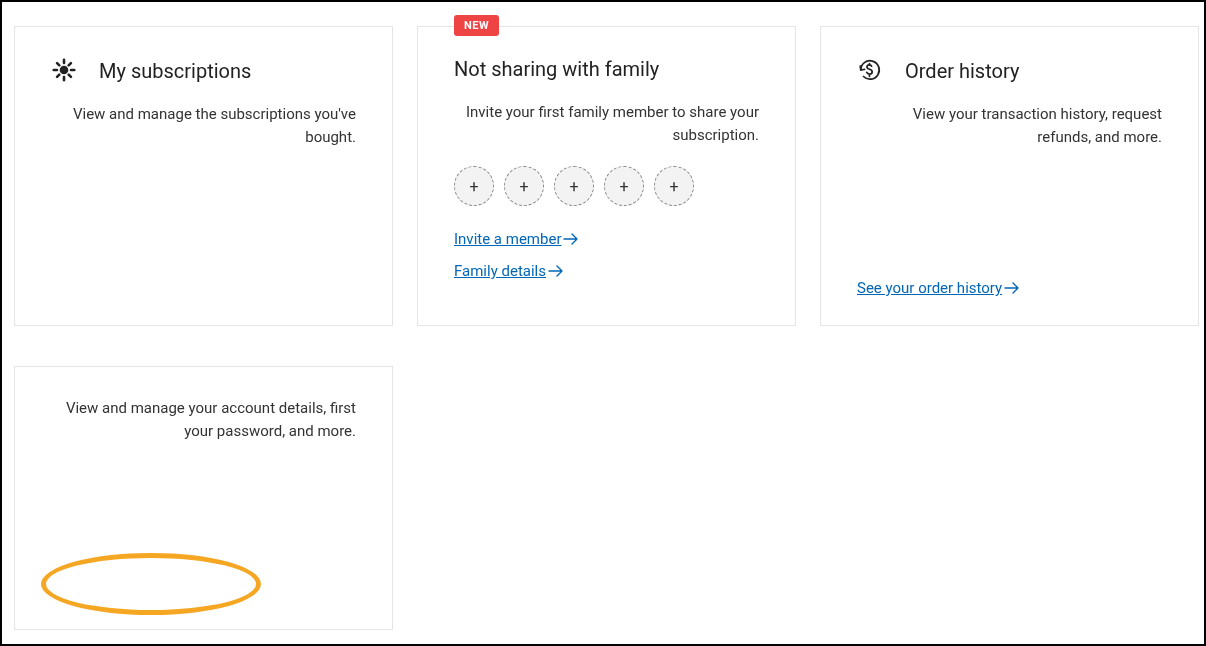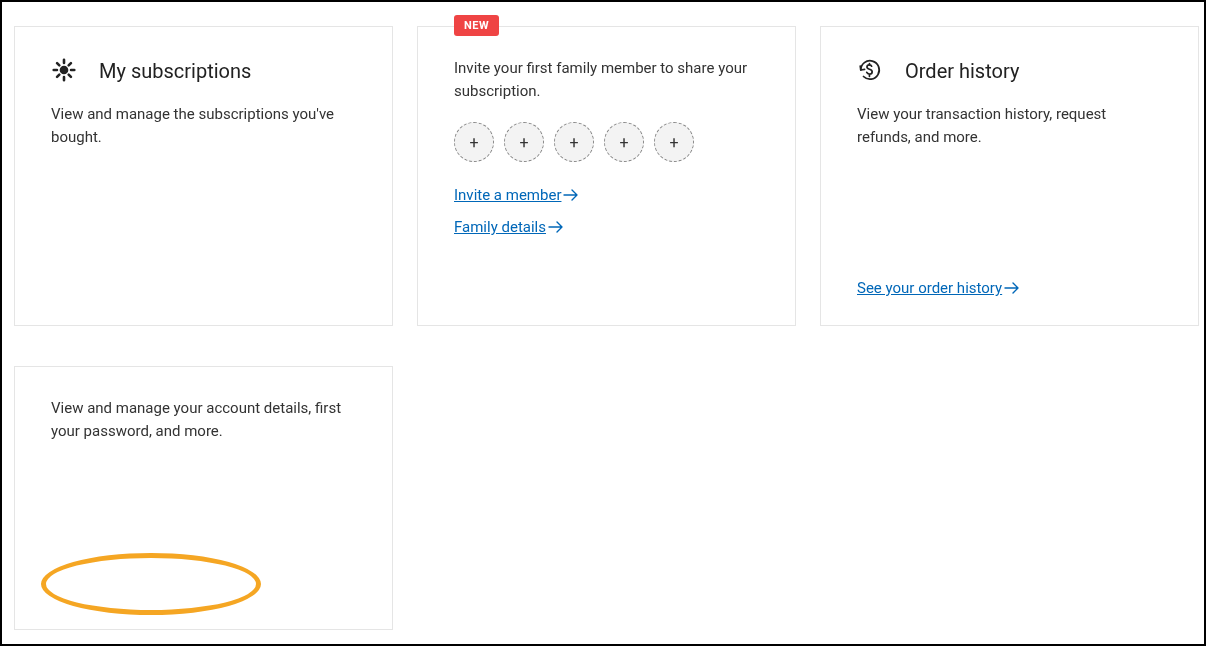--- a/index.html
+++ b/index.html
@@ -63,20 +63,21 @@
     font-weight: 400;
     color: #222;
     margin: 0;
     line-height: 1.2;
   }
   .card-desc {
     font-size: 15px;
     color: #333;
     line-height: 1.5;
     margin: 0 0 20px 0;
+    text-align: right;
   }
   .member-row {
     display: flex;
     gap: 10px;
     margin-bottom: 24px;
   }
   .member-add {
     width: 40px;
     height: 40px;
     border-radius: 50%;
@@ -138,20 +139,23 @@
             <path d="M12 2.5v3M12 18.5v3M21.5 12h-3M5.5 12h-3M18.4 5.6l-2.1 2.1M7.7 16.3l-2.1 2.1M18.4 18.4l-2.1-2.1M7.7 7.7 5.6 5.6" stroke="#222" stroke-width="2.4" stroke-linecap="round"></path>
           </svg>
         </span>
         <h2 class="card-title">My subscriptions</h2>
       </div>
       <p class="card-desc">View and manage the subscriptions you've bought.</p>
     </div>
 
     <div class="card">
       <span class="badge">NEW</span>
+      <div class="card-header">
+        <h2 class="card-title">Not sharing with family</h2>
+      </div>
       <p class="card-desc">Invite your first family member to share your subscription.</p>
       <div class="member-row">
         <div class="member-add">
             <span>+</span>
           </div>
         <div class="member-add">
             <span>+</span>
           </div>
         <div class="member-add">
             <span>+</span>

